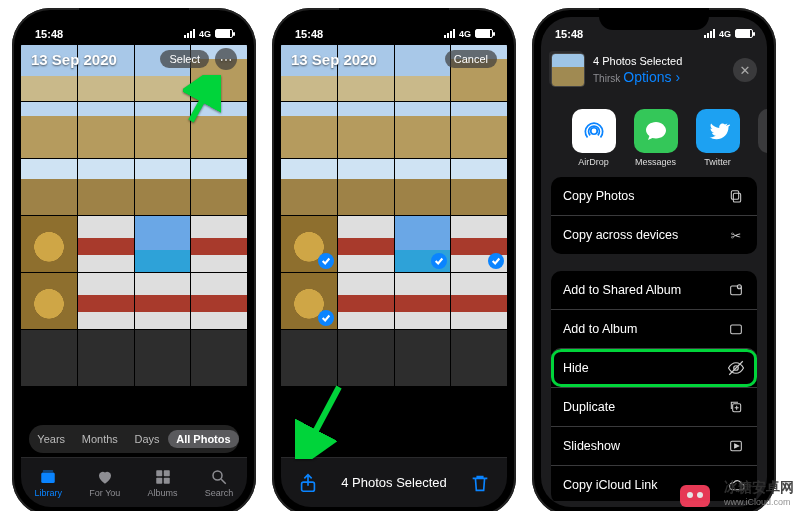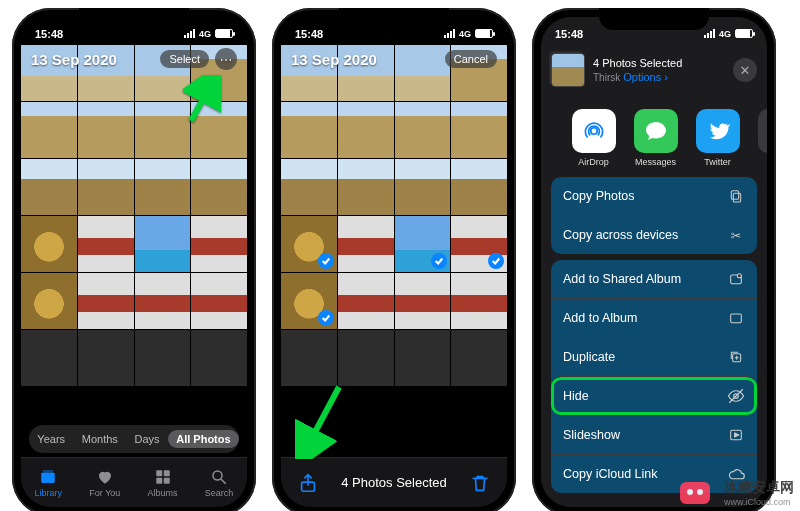--- a/index.html
+++ b/index.html
@@ -111,55 +111,55 @@
 
   
   .s3 .screen { background:#1c1c1e; }
   .sheet-head {
     position:absolute; top:36px; left:10px; right:10px;
     display:flex; align-items:center; gap:8px;
   }
   .thumb { width:34px; height:34px; background:linear-gradient(#9ec5e6 40%,#a08a52 40%); border-radius:4px; border:1px solid #444; box-shadow: -2px -2px 0 #2b2b2d; }
   .sh-info { flex:1; font-size:11px; line-height:1.3; }
   .sh-info .sub { color:#8e8e93; font-size:10px; }
-  .sh-info .opt { color:#0a84ff; font-size:11px; }
+  .sh-info .opt { color:#0a84ff; font-size:14px; }
   .close-x { width:24px; height:24px; border-radius:12px; background:#3a3a3c; display:flex; align-items:center; justify-content:center; color:#aaa; font-size:13px; }
 
   .share-row {
     position:absolute; top:92px; left:10px; right:0;
     display:flex; gap:14px; overflow:hidden;
   }
   .share-app { display:flex; flex-direction:column; align-items:center; gap:4px; width:48px;padding-left:37px; }
   .app-ico { width:44px; height:44px; border-radius:10px; display:flex; align-items:center; justify-content:center; }
   .app-lab { font-size:9px; color:#ddd; }
 
   .actions {
     position:absolute; top:160px; left:10px; right:10px; bottom:6px;
     overflow:hidden;
   }
-  .action-group { background:#0c4a6e; border-radius:10px; margin-bottom:6px; overflow:hidden; }
+  .action-group { background:#000000; border-radius:10px; margin-bottom:17px; overflow:hidden; }
   .action {
     display:flex; justify-content:space-between; align-items:center;
     padding: 10px 12px; font-size:12.5px; color:#fff;
     border-top:1px solid #3a3a3c; position:relative;
   }
   .action:first-child { border-top:none; }
   .action .a-ico { width:18px; height:18px; color:#ccc; display:flex; align-items:center; justify-content:center; }
   .hide-hl { box-shadow: inset 0 0 0 3px #00d43a; border-radius:10px; }
 
   
   .arrow {
     position:absolute; z-index:40; pointer-events:none;
   }
   .arrow svg { filter: drop-shadow(0 1px 1px rgba(0,0,0,.5)); }
 
   
   .wmark {
     position:absolute; right:6px; bottom:4px;
-    display:flex; align-items:center; gap:14px;
+    display:flex; align-items:flex-end; gap:14px;
     font-size:14px; font-weight:600; color:#333;
     opacity:.9;
   }
   .wmark .logo { width:30px; height:22px; background:#ff405f; border-radius:6px; position:relative; }
   .wmark .logo::before,.wmark .logo::after {
     content:''; position:absolute; top:7px; width:6px; height:6px; background:#fff; border-radius:50%;
   }
   .wmark .logo::before { left:7px; } .wmark .logo::after { right:7px; }
   .wmark .sub { font-size:9px; color:#888; font-weight:400; display:block; }
 </style>
@@ -481,37 +481,37 @@
               </span>
           </div>
           <div class="action">
             <span>Add to Album</span>
             <span class="a-ico">
                 <svg viewBox="0 0 24 24" width="16" height="16" fill="none" stroke="currentColor" stroke-width="1.6">
                   <rect x="4" y="6" width="16" height="13" rx="2"></rect>
                 </svg>
               </span>
           </div>
+          <div class="action hide-hl">
+            <span>Hide</span>
+            <span class="a-ico">
+                <svg viewBox="0 0 24 24" width="18" height="18" fill="none" stroke="currentColor" stroke-width="1.6">
+                  <path d="M2 12s4-7 10-7 10 7 10 7-4 7-10 7S2 12 2 12z"></path>
+                  <circle cx="12" cy="12" r="3"></circle>
+                  <line x1="3" y1="21" x2="21" y2="3"></line>
+                </svg>
+              </span>
+          </div>
           <div class="action">
             <span>Duplicate</span>
             <span class="a-ico">
                 <svg viewBox="0 0 24 24" width="16" height="16" fill="none" stroke="currentColor" stroke-width="1.6">
                   <rect x="7" y="7" width="12" height="12" rx="2"></rect>
                   <path d="M5 15V5h10"></path>
                   <path d="M13 10v6M10 13h6"></path>
-                </svg>
-              </span>
-          </div>
-          <div class="action hide-hl">
-            <span>Hide</span>
-            <span class="a-ico">
-                <svg viewBox="0 0 24 24" width="18" height="18" fill="none" stroke="currentColor" stroke-width="1.6">
-                  <path d="M2 12s4-7 10-7 10 7 10 7-4 7-10 7S2 12 2 12z"></path>
-                  <circle cx="12" cy="12" r="3"></circle>
-                  <line x1="3" y1="21" x2="21" y2="3"></line>
                 </svg>
               </span>
           </div>
           <div class="action">
             <span>Slideshow</span>
             <span class="a-ico">
                 <svg viewBox="0 0 24 24" width="16" height="16" fill="none" stroke="currentColor" stroke-width="1.6">
                   <rect x="4" y="5" width="16" height="14" rx="2"></rect>
                   <polygon points="10,9 16,12 10,15" fill="currentColor"></polygon>
                 </svg>

